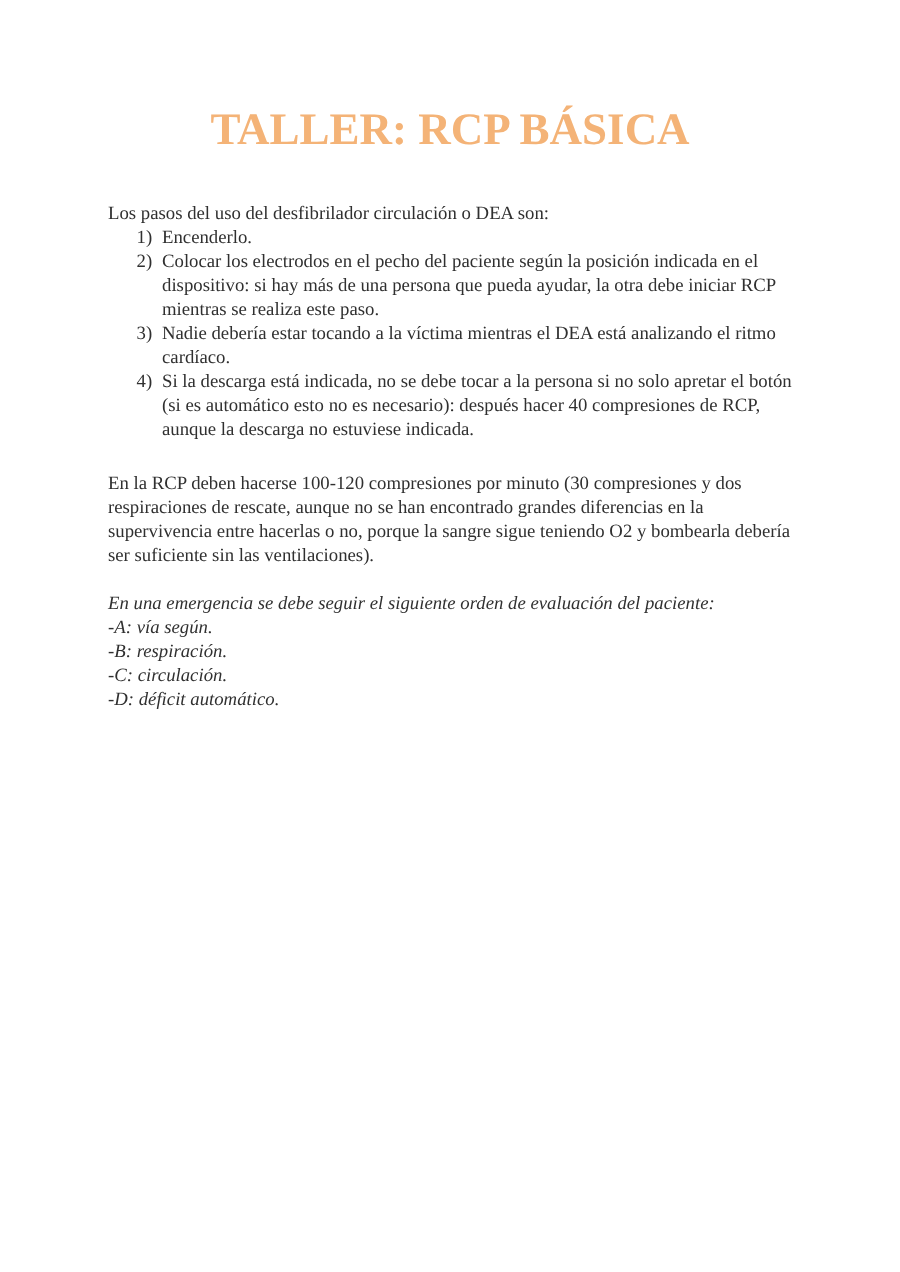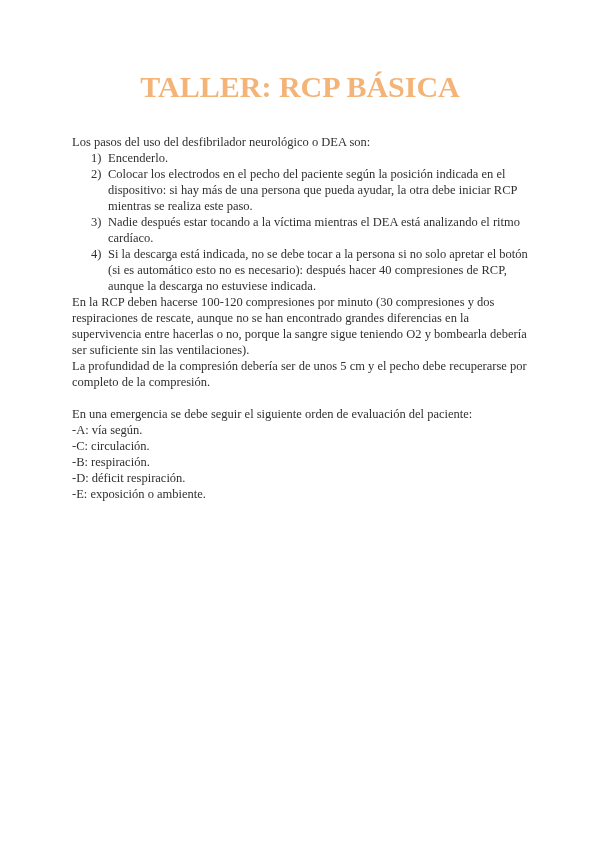--- a/index.html
+++ b/index.html
@@ -31,59 +31,57 @@
   }
   p { margin: 0; }
   .olist { }
   .oitem { display: flex; }
   .oitem .num {
     box-sizing: border-box;
     flex: 0 0 36px;
     padding-left: 19px;
   }
   .oitem .itxt { flex: 1; }
-  .gap-after-list { }
-  .gap-section { margin-top: 16px; }
+  .gap-after-list { margin-top: 20px; }
+  .gap-section { margin-top: 16px; font-style: italic; }
 </style>
 </head>
 <body>
 
 <div class="page">
 
   <h1 class="doc-title">TALLER: RCP BÁSICA</h1>
 
   <section>
-    <p>Los pasos del uso del desfibrilador neurológico o DEA son:</p>
+    <p>Los pasos del uso del desfibrilador circulación o DEA son:</p>
     <div class="olist">
       <div class="oitem">
         <span class="num">1)</span>
         <span class="itxt">Encenderlo.</span>
       </div>
       <div class="oitem">
         <span class="num">2)</span>
         <span class="itxt">Colocar los electrodos en el pecho del paciente según la posición indicada en el dispositivo: si hay más de una persona que pueda ayudar, la otra debe iniciar RCP mientras se realiza este paso.</span>
       </div>
       <div class="oitem">
         <span class="num">3)</span>
-        <span class="itxt">Nadie después estar tocando a la víctima mientras el DEA está analizando el ritmo cardíaco.</span>
+        <span class="itxt">Nadie debería estar tocando a la víctima mientras el DEA está analizando el ritmo cardíaco.</span>
       </div>
       <div class="oitem">
         <span class="num">4)</span>
         <span class="itxt">Si la descarga está indicada, no se debe tocar a la persona si no solo apretar el botón (si es automático esto no es necesario): después hacer 40 compresiones de RCP, aunque la descarga no estuviese indicada.</span>
       </div>
     </div>
   </section>
 
   <section class="gap-after-list">
     <p>En la RCP deben hacerse 100-120 compresiones por minuto (30 compresiones y dos respiraciones de rescate, aunque no se han encontrado grandes diferencias en la supervivencia entre hacerlas o no, porque la sangre sigue teniendo O2 y bombearla debería ser suficiente sin las ventilaciones).</p>
-    <p>La profundidad de la compresión debería ser de unos 5 cm y el pecho debe recuperarse por completo de la compresión.</p>
   </section>
 
   <section class="gap-section">
     <p>En una emergencia se debe seguir el siguiente orden de evaluación del paciente:</p>
     <p>-A: vía según.</p>
+    <p>-B: respiración.</p>
     <p>-C: circulación.</p>
-    <p>-B: respiración.</p>
-    <p>-D: déficit respiración.</p>
-    <p>-E: exposición o ambiente.</p>
+    <p>-D: déficit automático.</p>
   </section>
 
 </div>
 
 </body></html>

